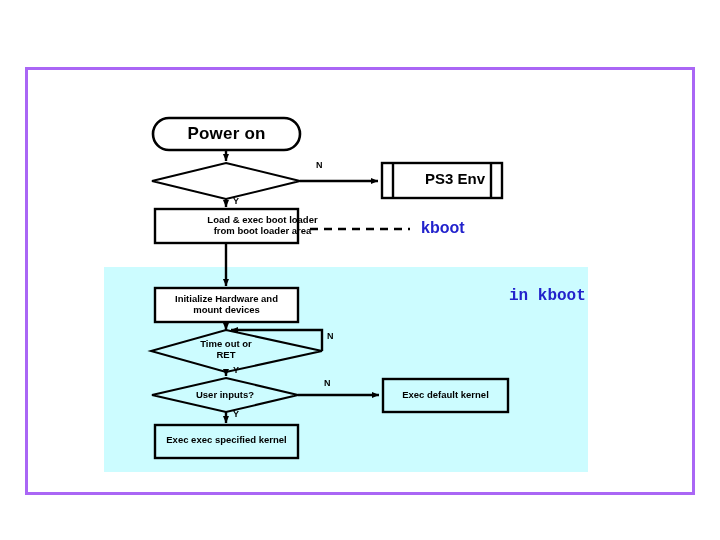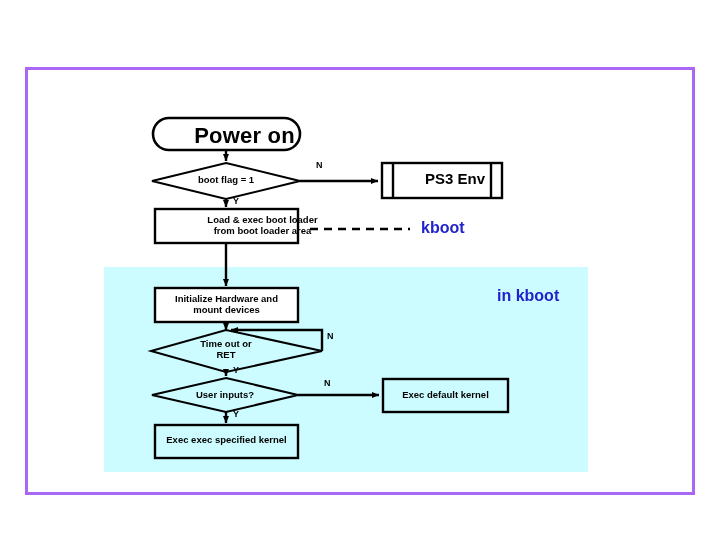--- a/index.html
+++ b/index.html
@@ -48,23 +48,22 @@
     position: absolute;
     text-align: center;
     color: #000000;
     font-family: "Liberation Sans", sans-serif;
     font-weight: bold;
     line-height: 1.12;
     white-space: pre-line;
     pointer-events: none;
   }
   .t-power {
-    font-size: 22px;
+    font-size: 17px;
     letter-spacing: 0.2px;
-    padding-left: 18px;
   }
   .t-small {
     font-size: 9.5px;
   }
   .t-ps3 {
     font-size: 15px;
   }
   .edge-label {
     position: absolute;
     font-family: "Liberation Sans", sans-serif;
@@ -133,21 +132,20 @@
 
     <line x1="298" y1="395" x2="379" y2="395" stroke="#000000" stroke-width="2.4" marker-end="url(#arrow)"></line>
 
     <line x1="226" y1="412" x2="226" y2="423" stroke="#000000" stroke-width="2.4" marker-end="url(#arrow)"></line>
 
     <line x1="310" y1="229" x2="410" y2="229" stroke="#000000" stroke-width="2.6" stroke-dasharray="8 6"></line>
   </svg>
 
   <div class="node-text t-power" style="left:153px; top:124px; width:147px;">Power on</div>
 
-  <div class="node-text t-small" style="left:152px; top:175px; width:148px;">boot flag = 1</div>
 
   <div class="node-text t-ps3" style="left:406px; top:171px; width:98px;">PS3 Env</div>
 
   <div class="node-text t-small" style="left:155px; top:215px; width:143px;margin-left:36px;">Load &amp; exec boot loader
 from boot loader area</div>
 
   <div class="node-text t-small" style="left:155px; top:294px; width:143px;">Initialize Hardware and
 mount devices</div>
 
   <div class="node-text t-small" style="left:166px; top:339px; width:120px;">Time out or
@@ -166,15 +164,15 @@
   <div class="edge-label" style="left:327px; top:331px;">N</div>
 
   <div class="edge-label" style="left:233px; top:365px;">Y</div>
 
   <div class="edge-label" style="left:324px; top:378px;">N</div>
 
   <div class="edge-label" style="left:233px; top:409px;">Y</div>
 
   <div class="callout c-kboot" style="left:421px; top:219px;">kboot</div>
 
-  <div class="callout c-inkboot" style="left:497px; top:287px;">in kboot</div>
+  <div class="callout c-inkboot" style="left:509px; top:287px;font-family:Liberation Mono, monospace;">in kboot</div>
 
 </div>
 
 </body></html>

